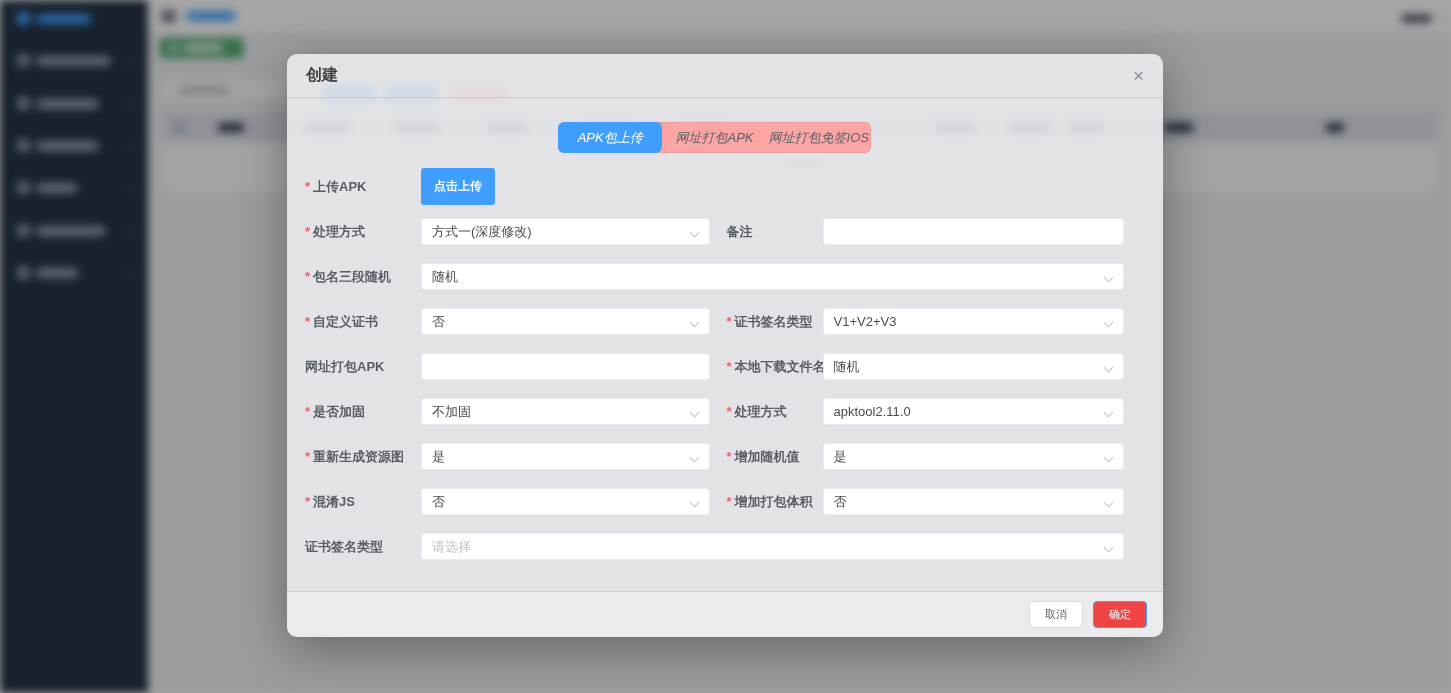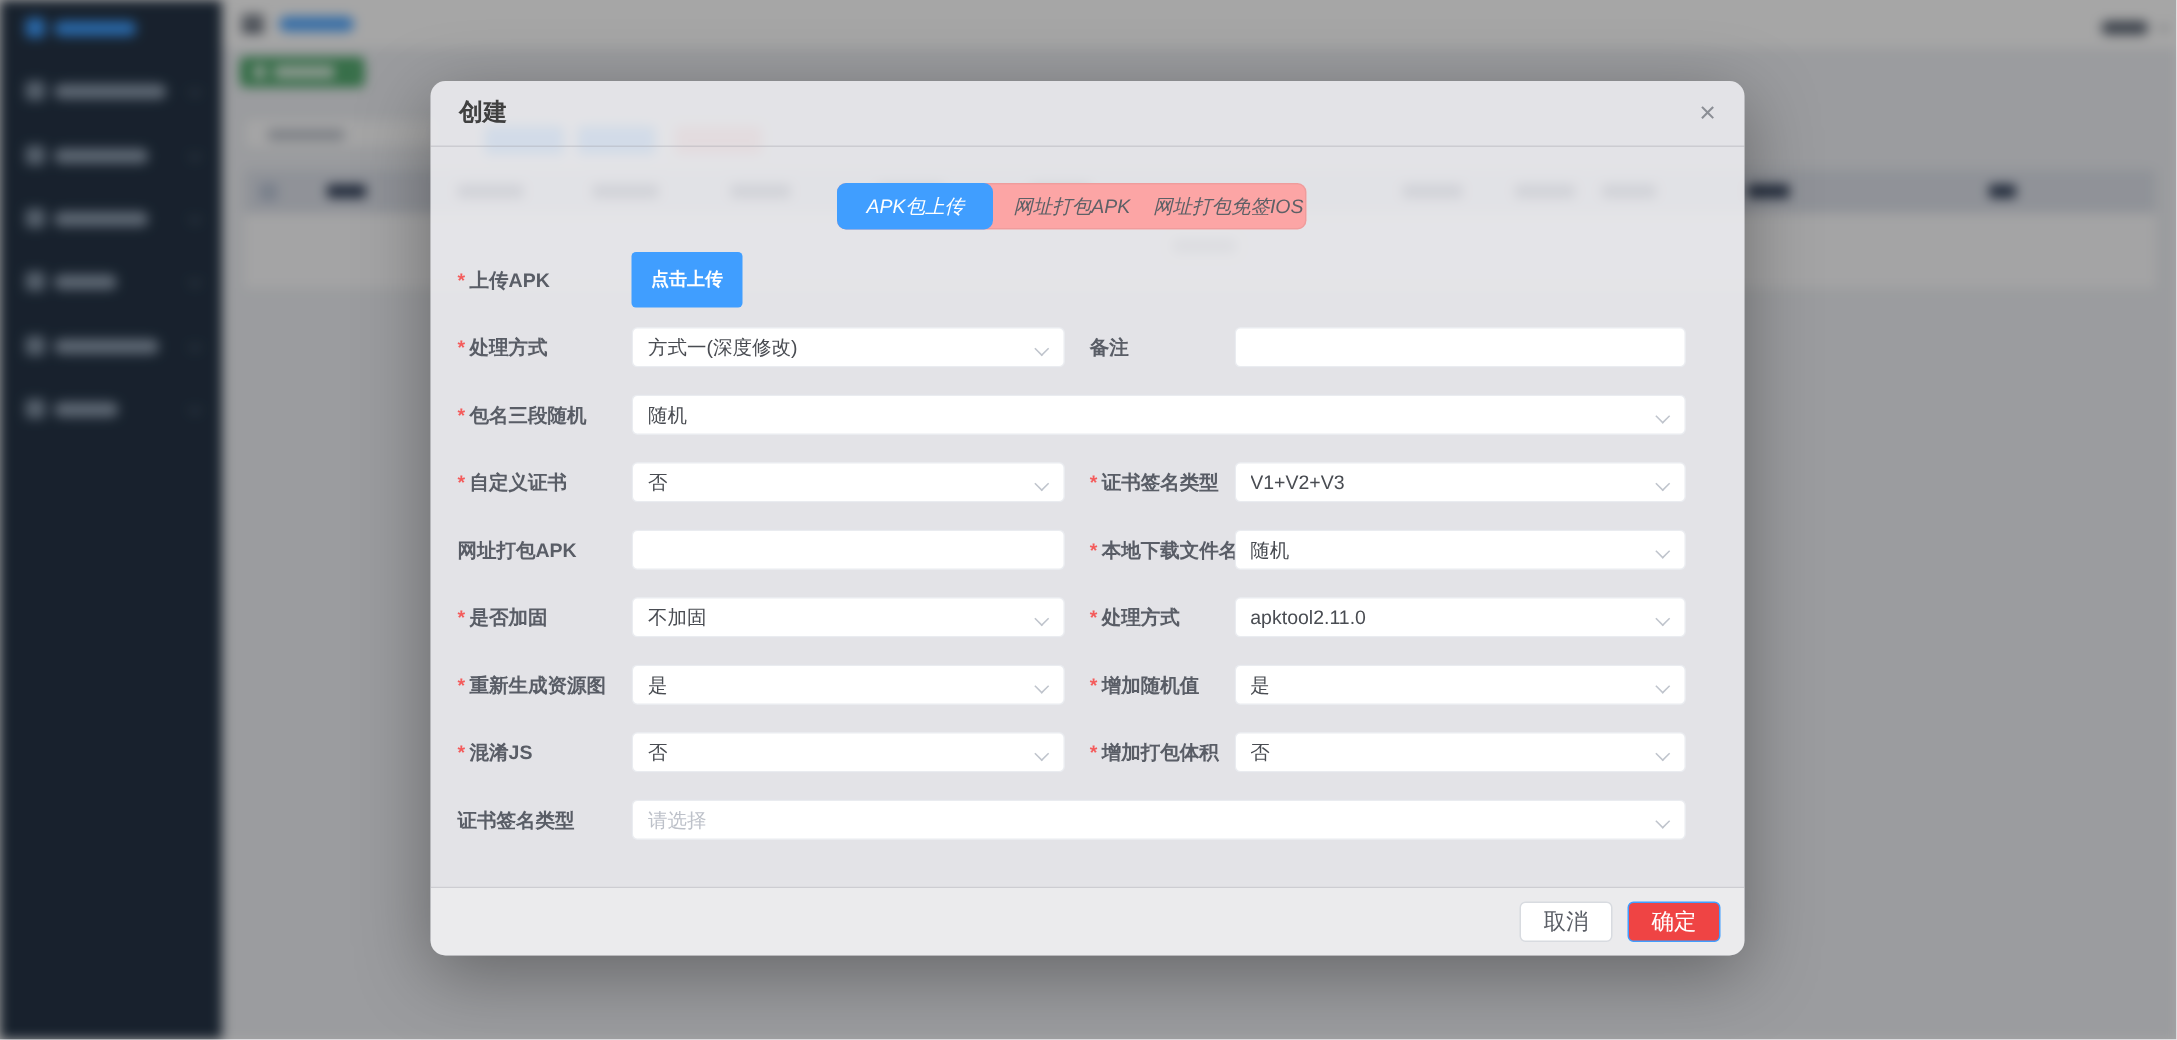--- a/index.html
+++ b/index.html
@@ -58,21 +58,21 @@
   .flabel.right { width:96px; margin-left:17px; }
   .star { color:#f45b5b; margin-right:3px; }
   .fcontrol { position:relative; height:27px; background:#ffffff; border-radius:4px; display:flex; align-items:center; padding:0 26px 0 10px; font-size:13px; color:#494c52; border:1px solid rgba(220,223,230,0.6); }
   .w-left { width:289px; } .w-right { width:302px;text-align:right; } .w-full { width:703px; }
   .fcontrol .caret { position:absolute; right:11px; top:10px; width:7px; height:7px; border-left:1.6px solid #bfc4cc; border-bottom:1.6px solid #bfc4cc; transform:rotate(-45deg); }
   .fcontrol .placeholder { color:#bdc1c9; }
   .fcontrol span { white-space:nowrap; overflow:hidden; }
   .upload-btn { height:37px; padding:0 13px; background:#409eff; color:#fff; border:none; border-radius:3px; font-size:12px; font-weight:bold; font-family:inherit; cursor:pointer; }
 
   .modal-footer { position:absolute; left:0; right:0; bottom:0; height:46px; display:flex; align-items:center; justify-content:flex-end; gap:10px; padding:0 16px; border-top:1px solid rgba(160,160,168,0.4); background:rgba(255,255,255,0.28); border-radius:0 0 10px 10px; }
-  .btn { height:27px; padding:0 15px; border-radius:4px; font-size:15px; display:inline-flex; align-items:center; cursor:pointer; font-family:inherit; }
+  .btn { height:27px; padding:0 15px; border-radius:4px; font-size:11px; display:inline-flex; align-items:center; cursor:pointer; font-family:inherit; }
   .btn-default { background:#fff; border:1px solid #d8dbe0; color:#5a5e66; }
   .btn-primary { background:#ef4444; border:1px solid #409eff; color:#fff; }
 </style>
 </head>
 <body>
 
 <div class="bg">
   <div class="sidebar" id="sidebar">
       <div class="sb-item active" style="top: 12px;">
         <span class="sb-icon"></span>

